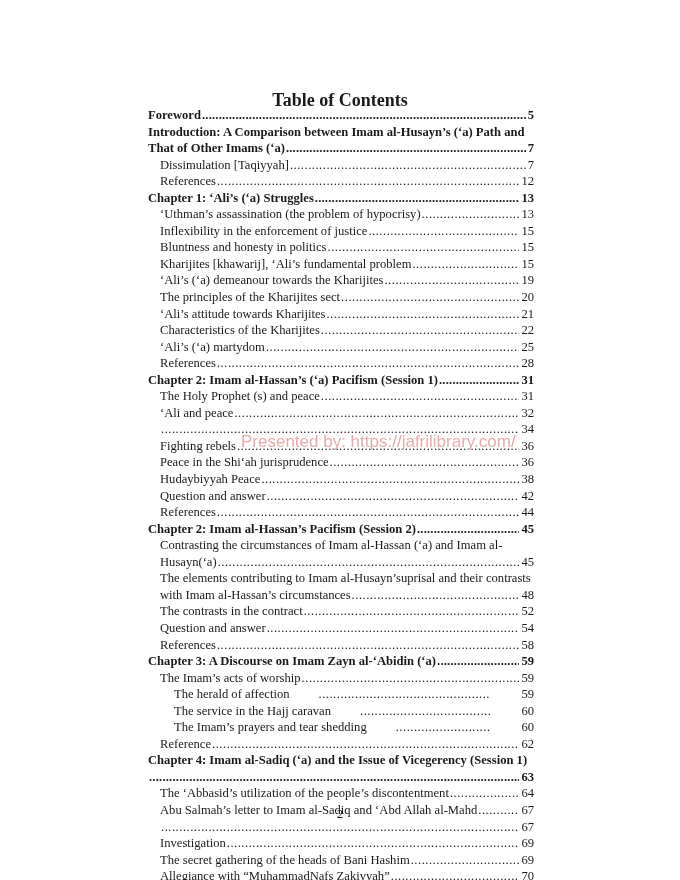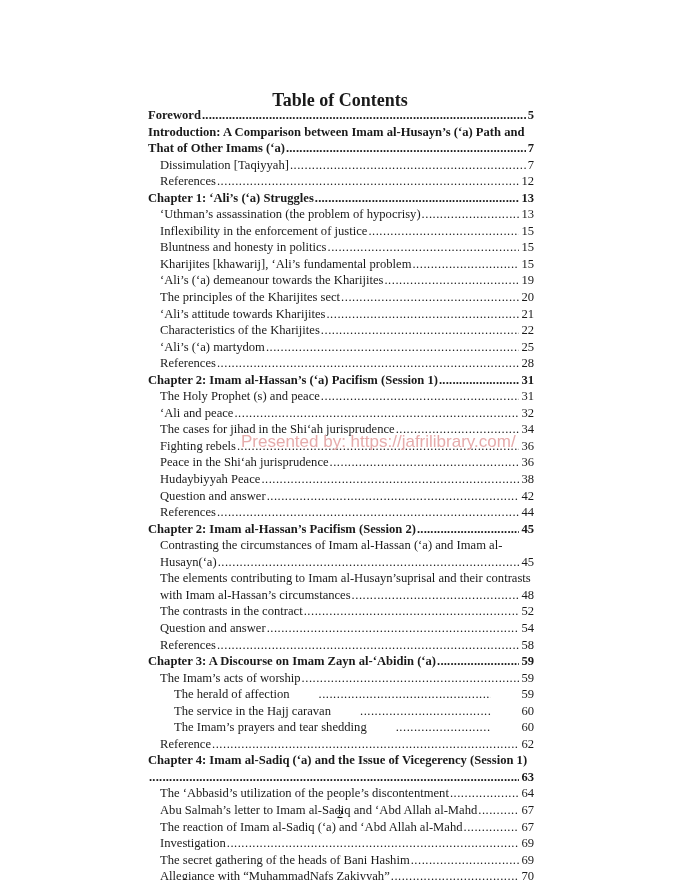--- a/index.html
+++ b/index.html
@@ -116,21 +116,20 @@
         <span class="label">The Holy Prophet (s) and peace</span>
         <span class="dots"></span>
         <span class="num">31</span>
       </div>
       <div class="entry lvl1">
         <span class="label">‘Ali and peace</span>
         <span class="dots"></span>
         <span class="num">32</span>
       </div>
       <div class="entry lvl1">
-        <span class="label">The cases for jihad in the Shi‘ah jurisprudence</span>
         <span class="dots"></span>
         <span class="num">34</span>
       </div>
       <div class="entry lvl1">
         <span class="label">Fighting rebels</span>
         <span class="dots"></span>
         <span class="num">36</span>
       </div>
       <div class="entry lvl1">
         <span class="label">Peace in the Shi‘ah jurisprudence</span>
@@ -224,21 +223,20 @@
         <span class="label">The ‘Abbasid’s utilization of the people’s discontentment</span>
         <span class="dots"></span>
         <span class="num">64</span>
       </div>
       <div class="entry lvl1">
         <span class="label">Abu Salmah’s letter to Imam al-Sadiq and ‘Abd Allah al-Mahd</span>
         <span class="dots"></span>
         <span class="num">67</span>
       </div>
       <div class="entry lvl1">
-        <span class="label">The reaction of Imam al-Sadiq (‘a) and ‘Abd Allah al-Mahd</span>
         <span class="dots"></span>
         <span class="num">67</span>
       </div>
       <div class="entry lvl1">
         <span class="label">Investigation</span>
         <span class="dots"></span>
         <span class="num">69</span>
       </div>
       <div class="entry lvl1">
         <span class="label">The secret gathering of the heads of Bani Hashim</span>

